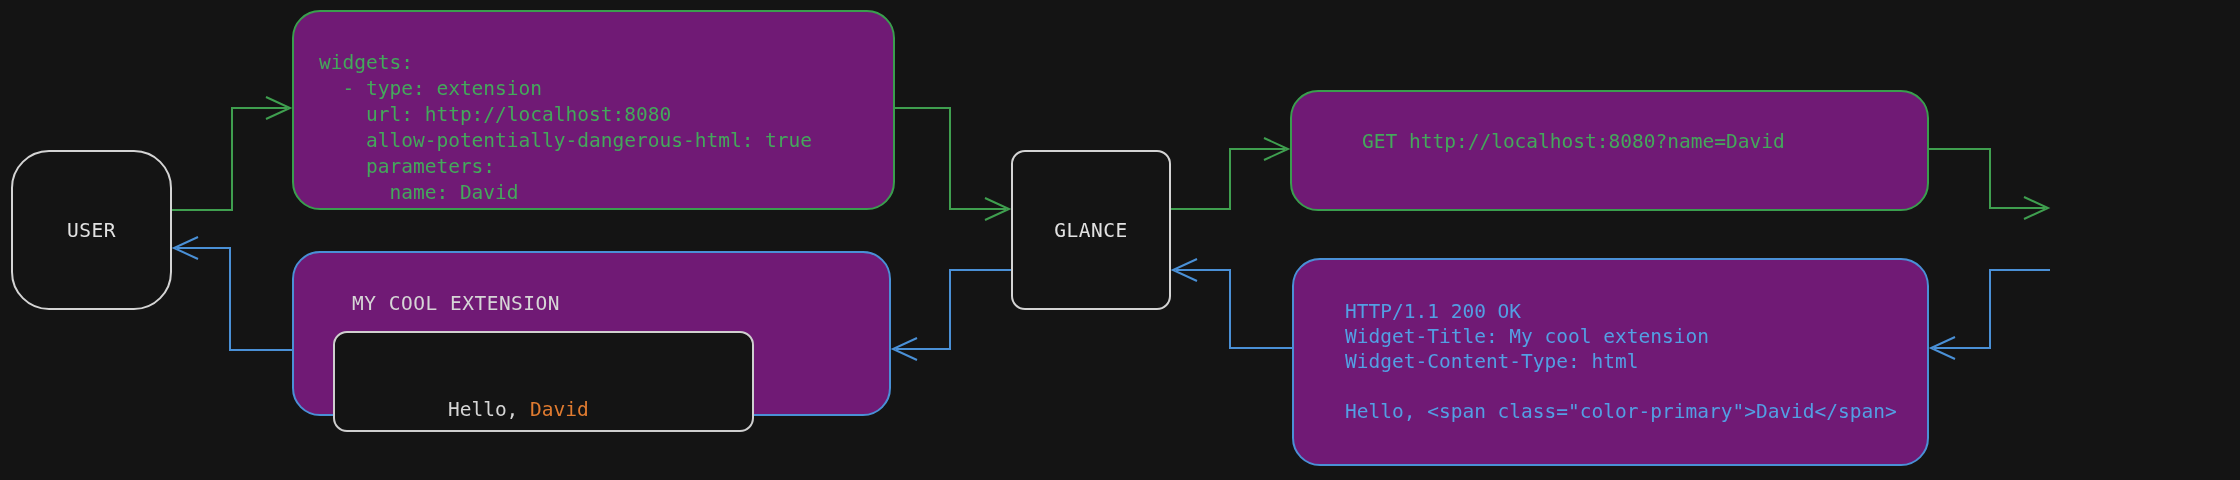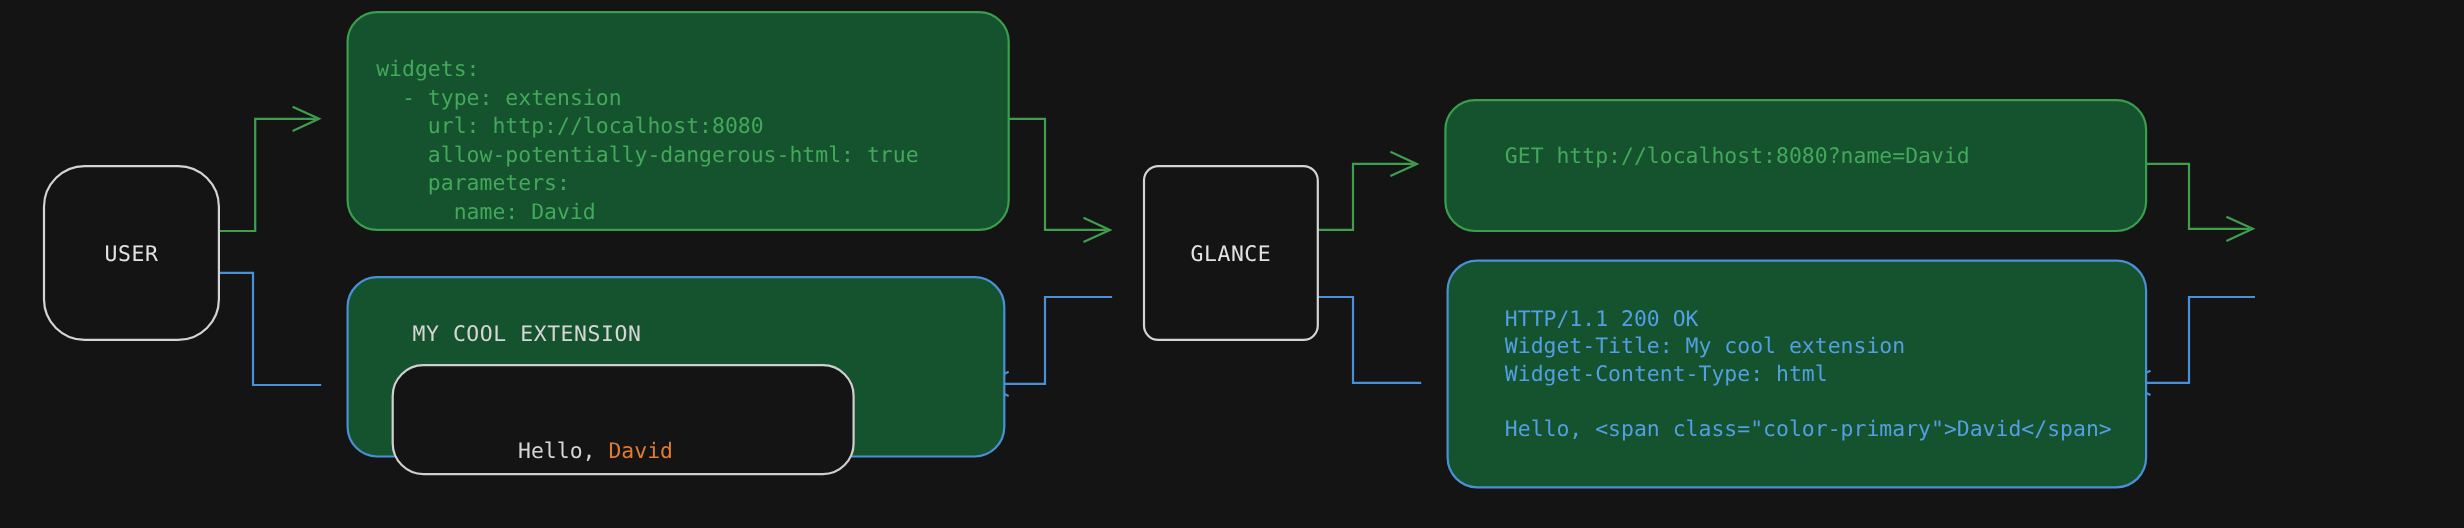--- a/index.html
+++ b/index.html
@@ -26,35 +26,33 @@
 
   .node {
     position: absolute;
     border: 2px solid #d4d4d4;
     border-radius: 38px;
     background: #141414;
     display: flex;
     align-items: center;
     justify-content: center;
     box-sizing: border-box;
-    margin-left: 28px;
   }
   .node-label {
     color: #e2e2e2;
     font-size: 19.5px;
     letter-spacing: 0.5px;
     white-space: nowrap;
   }
 
   .codebox {
     position: absolute;
     box-sizing: border-box;
     border-radius: 28px;
-    background: #14532d;
-    margin-left: 23px;
+    background: #701a75;
   }
   .codebox.green { border: 2px solid #3a9e4e; }
   .codebox.blue  { border: 2px solid #4a90d6; }
 
   .code {
     position: absolute;
     margin: 0;
     font-family: "DejaVu Sans Mono", "Liberation Mono", monospace;
     font-size: 19.5px;
     white-space: pre;
@@ -66,21 +64,21 @@
     position: absolute;
     color: #d6d6d6;
     font-size: 19.5px;
     line-height: 26px;
     letter-spacing: 0.5px;
     white-space: pre;
   }
   .inner-box {
     position: absolute;
     border: 2px solid #cfcfcf;
-    border-radius: 29px;
+    border-radius: 14px;
     box-sizing: border-box;
     background: #141414;
   }
   .greeting {
     position: absolute;
     font-size: 19.5px;
     line-height: 26px;
     color: #d6d6d6;
     white-space: pre;
   }
@@ -140,24 +138,24 @@
   <div class="codebox green" style="left:292px; top:10px; width:603px; height:200px;">
     <pre class="code green" style="left:25px; top:38px;">widgets:
   - type: extension
     url: http://localhost:8080
     allow-potentially-dangerous-html: true
     parameters:
       name: David</pre>
   </div>
 
   <div class="codebox green" style="left:1290px; top:90px; width:639px; height:121px;">
-    <pre class="code green" style="left:53px; top:37px;">GET http://localhost:8080?name=David</pre>
+    <pre class="code green" style="left:70px; top:37px;">GET http://localhost:8080?name=David</pre>
   </div>
 
-  <div class="codebox blue" style="left:1292px; top:236px; width:637px; height:208px;">
+  <div class="codebox blue" style="left:1292px; top:258px; width:637px; height:208px;">
     <pre class="code blue" style="left:51px; top:39px;">HTTP/1.1 200 OK
 Widget-Title: My cool extension
 Widget-Content-Type: html
 
 Hello, &lt;span class="color-primary"&gt;David&lt;/span&gt;</pre>
   </div>
 
   <div class="codebox blue" style="left:292px; top:251px; width:599px; height:165px;">
     <div class="widget-title" style="left:58px; top:38px;">MY COOL EXTENSION</div>
     <div class="inner-box" style="left:39px; top:78px; width:421px; height:101px;">

